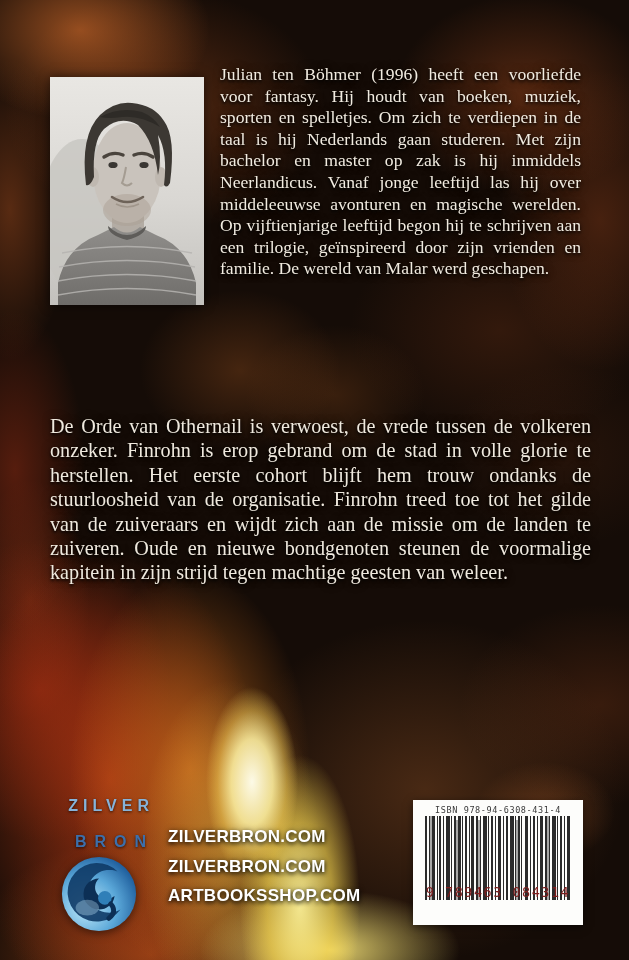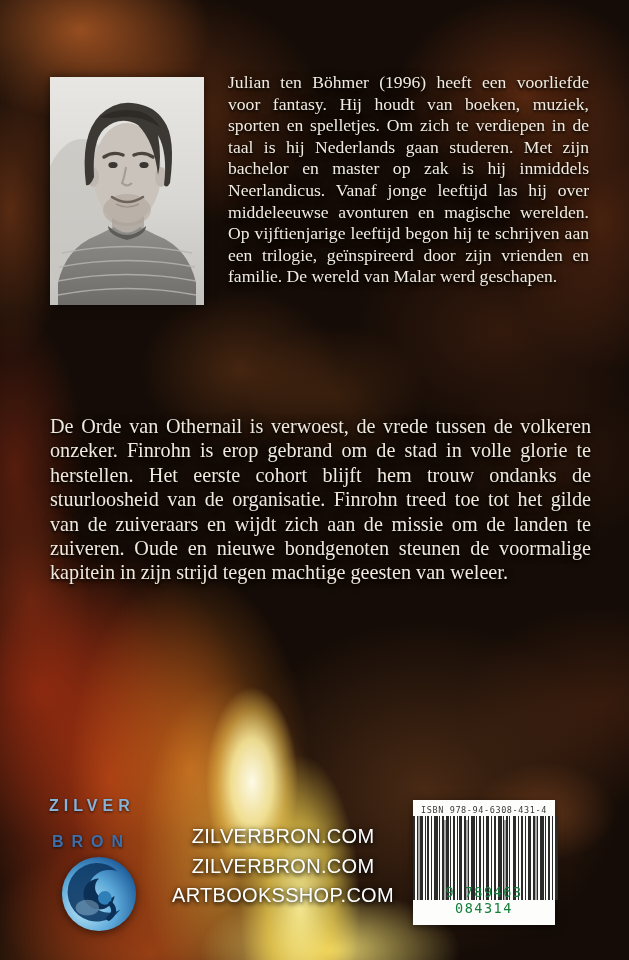--- a/index.html
+++ b/index.html
@@ -28,50 +28,50 @@
       radial-gradient(130px 100px at 525px 95px, rgba(150,68,28,0.5) 0%, rgba(0,0,0,0) 100%),
       radial-gradient(100px 150px at 600px 220px, rgba(140,62,26,0.42) 0%, rgba(0,0,0,0) 100%),
       radial-gradient(150px 110px at 500px 330px, rgba(120,55,24,0.3) 0%, rgba(0,0,0,0) 100%),
       radial-gradient(120px 90px at 565px 455px, rgba(100,48,22,0.22) 0%, rgba(0,0,0,0) 100%),
       radial-gradient(140px 100px at 600px 705px, rgba(130,60,26,0.32) 0%, rgba(0,0,0,0) 100%),
       #150c07;
   }
   .author-photo{position:absolute;left:50px;top:77px;width:154px;height:228px;box-shadow:0 0 10px rgba(0,0,0,0.6);}
   .author-photo svg{display:block;width:100%;height:100%;}
   .bio{
-    position:absolute;left:220px;top:64px;width:361px;margin:8px;
+    position:absolute;left:220px;top:64px;width:361px;margin:0;
     color:#f1ebe0;font-size:17.6px;line-height:21.6px;text-align:justify;
     text-shadow:0 2px 3px rgba(0,0,0,0.9),0 0 8px rgba(0,0,0,0.55);
   }
   .synopsis{position:absolute;left:50px;top:414px;width:541px;color:#efe9de;
     text-shadow:0 2px 3px rgba(0,0,0,0.9),0 0 8px rgba(0,0,0,0.55);}
   .synopsis p{margin:0 0 14px 0;font-size:20.2px;line-height:24.4px;text-align:justify;}
-  .publisher{position:absolute;left:44px;top:797px;width:110px;text-align:left;
+  .publisher{position:absolute;left:44px;top:797px;width:110px;text-align:right;
     font-family:"Liberation Sans", sans-serif;font-weight:bold;}
   .logo-line1{font-size:16px;letter-spacing:5px;color:#86b3da;text-indent:5px;
     text-shadow:0 1px 3px rgba(0,0,0,0.7);}
   .logo-line2{font-size:16px;letter-spacing:8px;color:#3c6fab;text-indent:8px;margin-top:18px;
     text-shadow:0 1px 3px rgba(0,0,0,0.7);}
   .logo-mark{width:78px;height:78px;margin:4px auto 0 auto;}
   .logo-mark svg{display:block;width:100%;height:100%;filter:drop-shadow(0 2px 5px rgba(0,0,0,0.55));}
   .websites{
-    position:absolute;left:168px;top:822px;width:230px;text-align:center;
-    font-family:"Liberation Sans", sans-serif;font-weight:normal;font-size:20px;
+    position:absolute;left:168px;top:822px;width:230px;text-align:left;
+    font-family:"Liberation Sans", sans-serif;font-weight:bold;font-size:17px;
     line-height:29.5px;color:#ffffff;letter-spacing:0.3px;
     text-shadow:0 2px 4px rgba(0,0,0,0.85),0 0 6px rgba(0,0,0,0.4);
   }
   .barcode{
-    position:absolute;left:413px;top:800px;width:142px;height:125px;background:#fdfdfb;
+    position:absolute;left:413px;top:800px;width:170px;height:125px;background:#fdfdfb;
     box-shadow:0 2px 8px rgba(0,0,0,0.5);text-align:center;
     font-family:"DejaVu Sans Mono", monospace;
   }
   .isbn{font-size:8.5px;letter-spacing:0.6px;color:#3a3a3a;margin-top:5px;}
   .bars{width:146px;height:84px;margin:1px auto 0 auto;}
   .bars svg{display:block;width:100%;height:100%;}
-  .digits{font-size:13.5px;color:#15803d;letter-spacing:1.5px;margin-top:-16px;line-height:16px;}
+  .digits{font-size:13.5px;color:#7f1d1d;letter-spacing:1.5px;margin-top:-16px;line-height:16px;}
 </style>
 </head>
 <body>
 
 <div class="page">
 
   <div class="author-photo">
     <svg viewBox="0 0 154 228" preserveAspectRatio="none">
       <defs>
         <linearGradient id="pbg" x1="0" y1="0" x2="0" y2="1">

